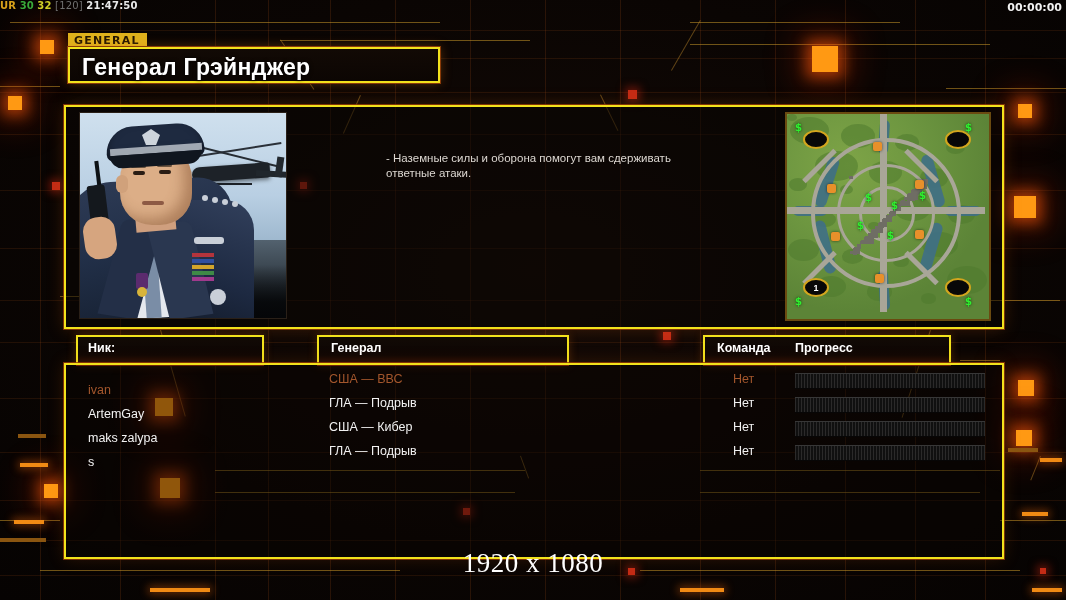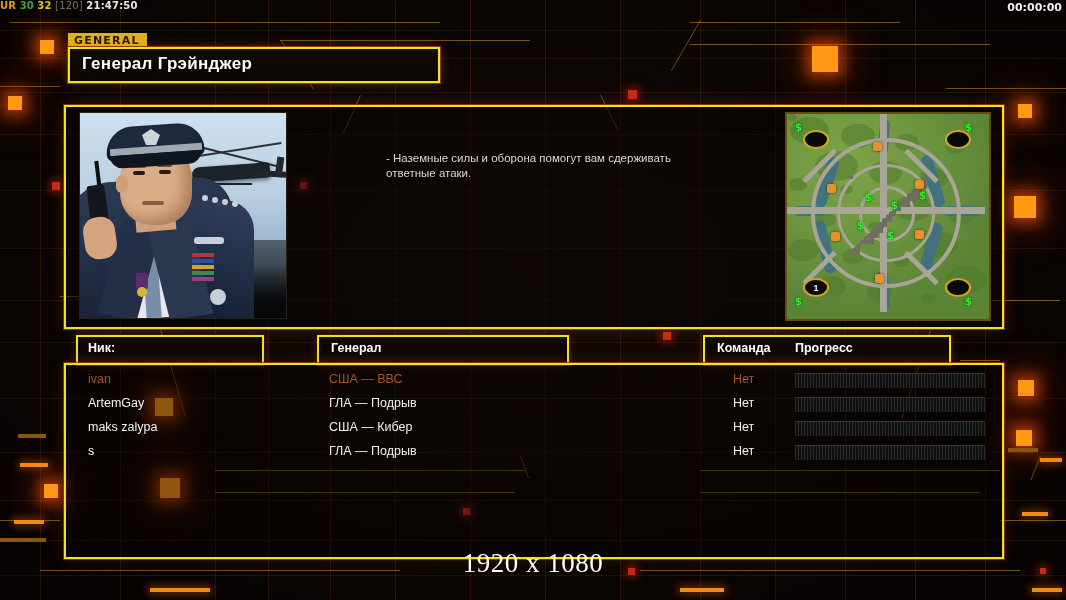--- a/index.html
+++ b/index.html
@@ -32,21 +32,21 @@
   #topright{position:absolute;right:4px;top:1px;color:#f2f2f2;font-size:11px;font-weight:bold;
             font-family:"DejaVu Sans",sans-serif;}
 
   
   #gen-tab{position:absolute;left:68px;top:33px;background:#e0b21c;color:#221500;
            font-size:11px;font-weight:bold;letter-spacing:1.2px;padding:1px 7px 1px 6px;
            font-family:"DejaVu Sans",sans-serif;}
   #title-box{position:absolute;left:68px;top:47px;width:368px;height:32px;
              background:linear-gradient(180deg,#120a05 0%,#0c0603 100%);
              border:2px solid #f2e21c;box-shadow:0 0 0 1px #8a3a08, 0 0 12px rgba(230,120,20,.35);}
-  #title-text{position:absolute;left:12px;top:5px;color:#ffffff;font-size:17px;font-weight:bold;
+  #title-text{position:absolute;left:12px;top:5px;color:#ffffff;font-size:23px;font-weight:bold;
               letter-spacing:.3px;text-shadow:0 0 4px rgba(0,0,0,.9);}
 
   
   #main-panel{position:absolute;left:64px;top:105px;width:936px;height:220px;
     border:2px solid #f2e21c;background:rgba(10,5,3,.55);
     box-shadow:0 0 0 1px rgba(150,60,8,.8), 0 0 16px rgba(200,90,15,.25);}
   #portrait{position:absolute;left:13px;top:5px;width:206px;height:205px;
             border:1px solid #2a2018;overflow:hidden;background:#000;}
   #minimap{position:absolute;right:11px;top:5px;width:202px;height:205px;
            border:2px solid #6a4a10;overflow:hidden;background:#000;}
@@ -58,21 +58,21 @@
   .hdr{position:absolute;height:26px;border:2px solid #f2e21c;
        background:linear-gradient(180deg,#120a05 0%,#0d0604 70%,#230a04 100%);
        box-shadow:0 1px 0 0 #c23c0a, 0 0 10px rgba(210,100,20,.3);padding-left:36px;}
   .hdr-label{position:absolute;top:4px;color:#fff;font-size:12.5px;font-weight:bold;}
 
   
   #list-panel{position:absolute;left:64px;top:363px;width:936px;height:192px;
     border:2px solid #f2e21c;background:rgba(8,4,2,.45);
     box-shadow:0 0 0 1px rgba(150,60,8,.8), 0 0 16px rgba(200,90,15,.2);}
   .row{position:absolute;left:0;width:936px;height:24px;}
-  .c-nick{position:absolute;left:22px;top:3px;font-size:12.5px;}
+  .c-nick{position:absolute;left:22px;top:14px;font-size:12.5px;}
   .c-gen{position:absolute;left:263px;top:3px;font-size:12.5px;}
   .c-team{position:absolute;left:667px;top:3px;font-size:12.5px;}
   .c-prog{position:absolute;left:729px;top:4px;width:190px;height:14px;
     background:repeating-linear-gradient(90deg,#2d2d2d 0px,#2d2d2d 1px,#111111 1px,#111111 3px);
     border-top:1px solid #3a3a3a;border-bottom:1px solid #070707;opacity:.95;}
   .white{color:#f2f2f2;}
   .self{color:#a3562c;}
 
   
   #res{position:absolute;left:0;right:0;top:548px;text-align:center;color:#fff;

